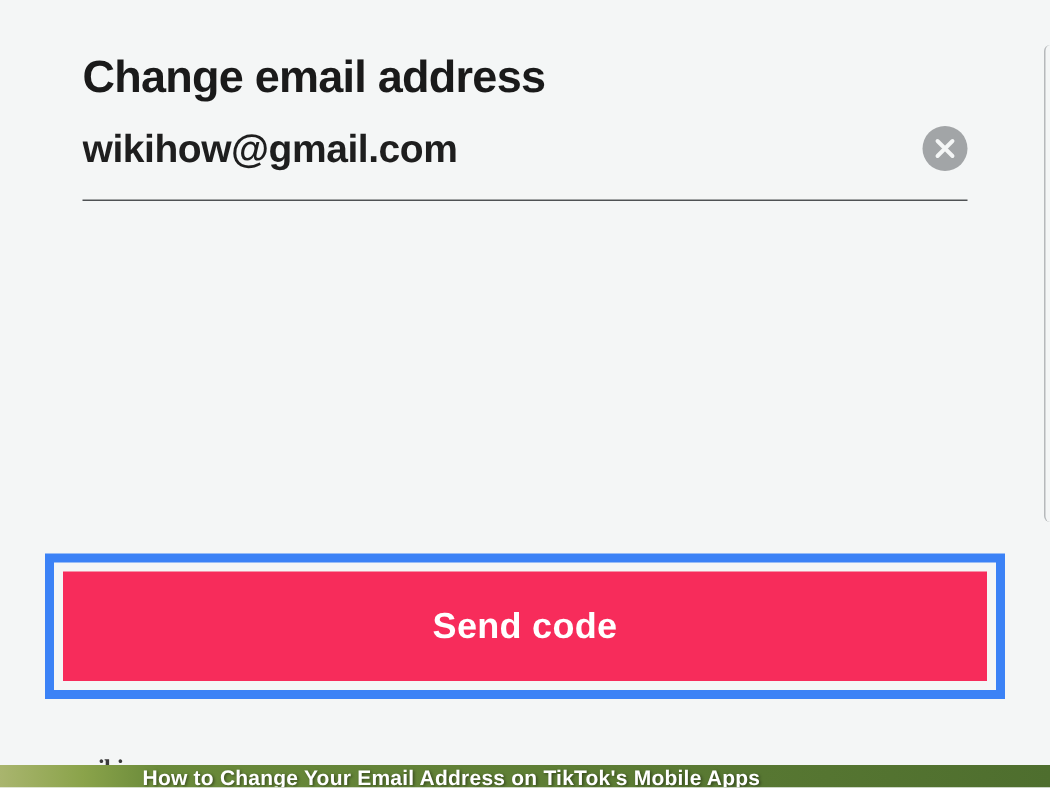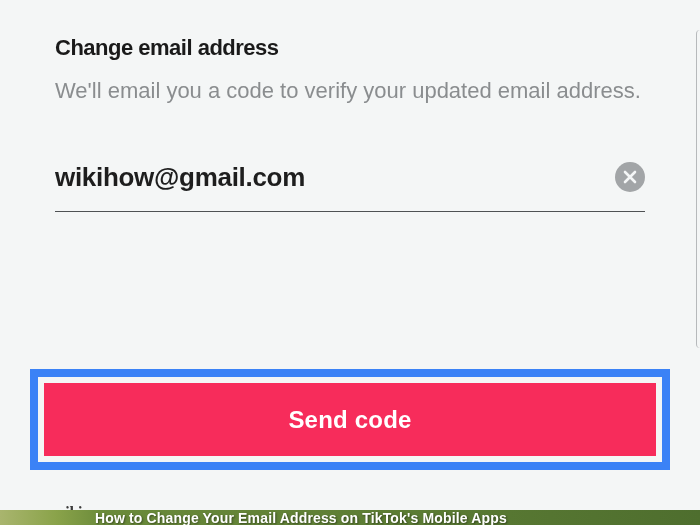--- a/index.html
+++ b/index.html
@@ -12,21 +12,21 @@
       background: #f4f6f6;
       width: 700px;
       height: 525px;
       position: relative;
       overflow: hidden;
     }
     .container {
       padding: 35px 55px 30px 55px;
     }
     .page-title {
-      font-size: 22px;
+      font-size: 30px;
       font-weight: 700;
       color: #1a1a1a;
       letter-spacing: -0.5px;
       margin-bottom: 15px;
     }
     .page-subtitle {
       font-size: 22px;
       color: #8a8d8f;
       line-height: 1.4;
       font-weight: 400;
@@ -64,21 +64,21 @@
     }
     .clear-btn svg {
       width: 14px;
       height: 14px;
     }
     .highlight-box {
       position: absolute;
       left: 30px;
       right: 30px;
       top: 369px;
-      border: 8px solid #3b82f6;
+      border: 6px solid #3b82f6;
       padding: 6px;
     }
     .send-btn {
       width: 100%;
       background: #f72c5b;
       color: #fff;
       border: none;
       height: 73px;
       font-size: 24px;
       font-weight: 600;
@@ -122,21 +122,20 @@
       font-weight: 600;
       text-shadow: 1px 1px 2px rgba(0,0,0,0.45);
       letter-spacing: 0.15px;
     }
   </style>
 </head>
 <body>
 
 <div class="container">
   <h1 class="page-title">Change email address</h1>
-  <p class="page-subtitle">We'll email you a code to verify your updated email address.</p>
 
   <div class="input-row">
     <input type="text" class="email-input" value="wikihow@gmail.com" style="">
     <button class="clear-btn">
       <svg viewBox="0 0 14 14">
         <path d="M2 2 L12 12 M12 2 L2 12" stroke="#f4f6f6" stroke-width="2.6" stroke-linecap="round" fill="none"></path>
       </svg>
     </button>
   </div>
 </div>

